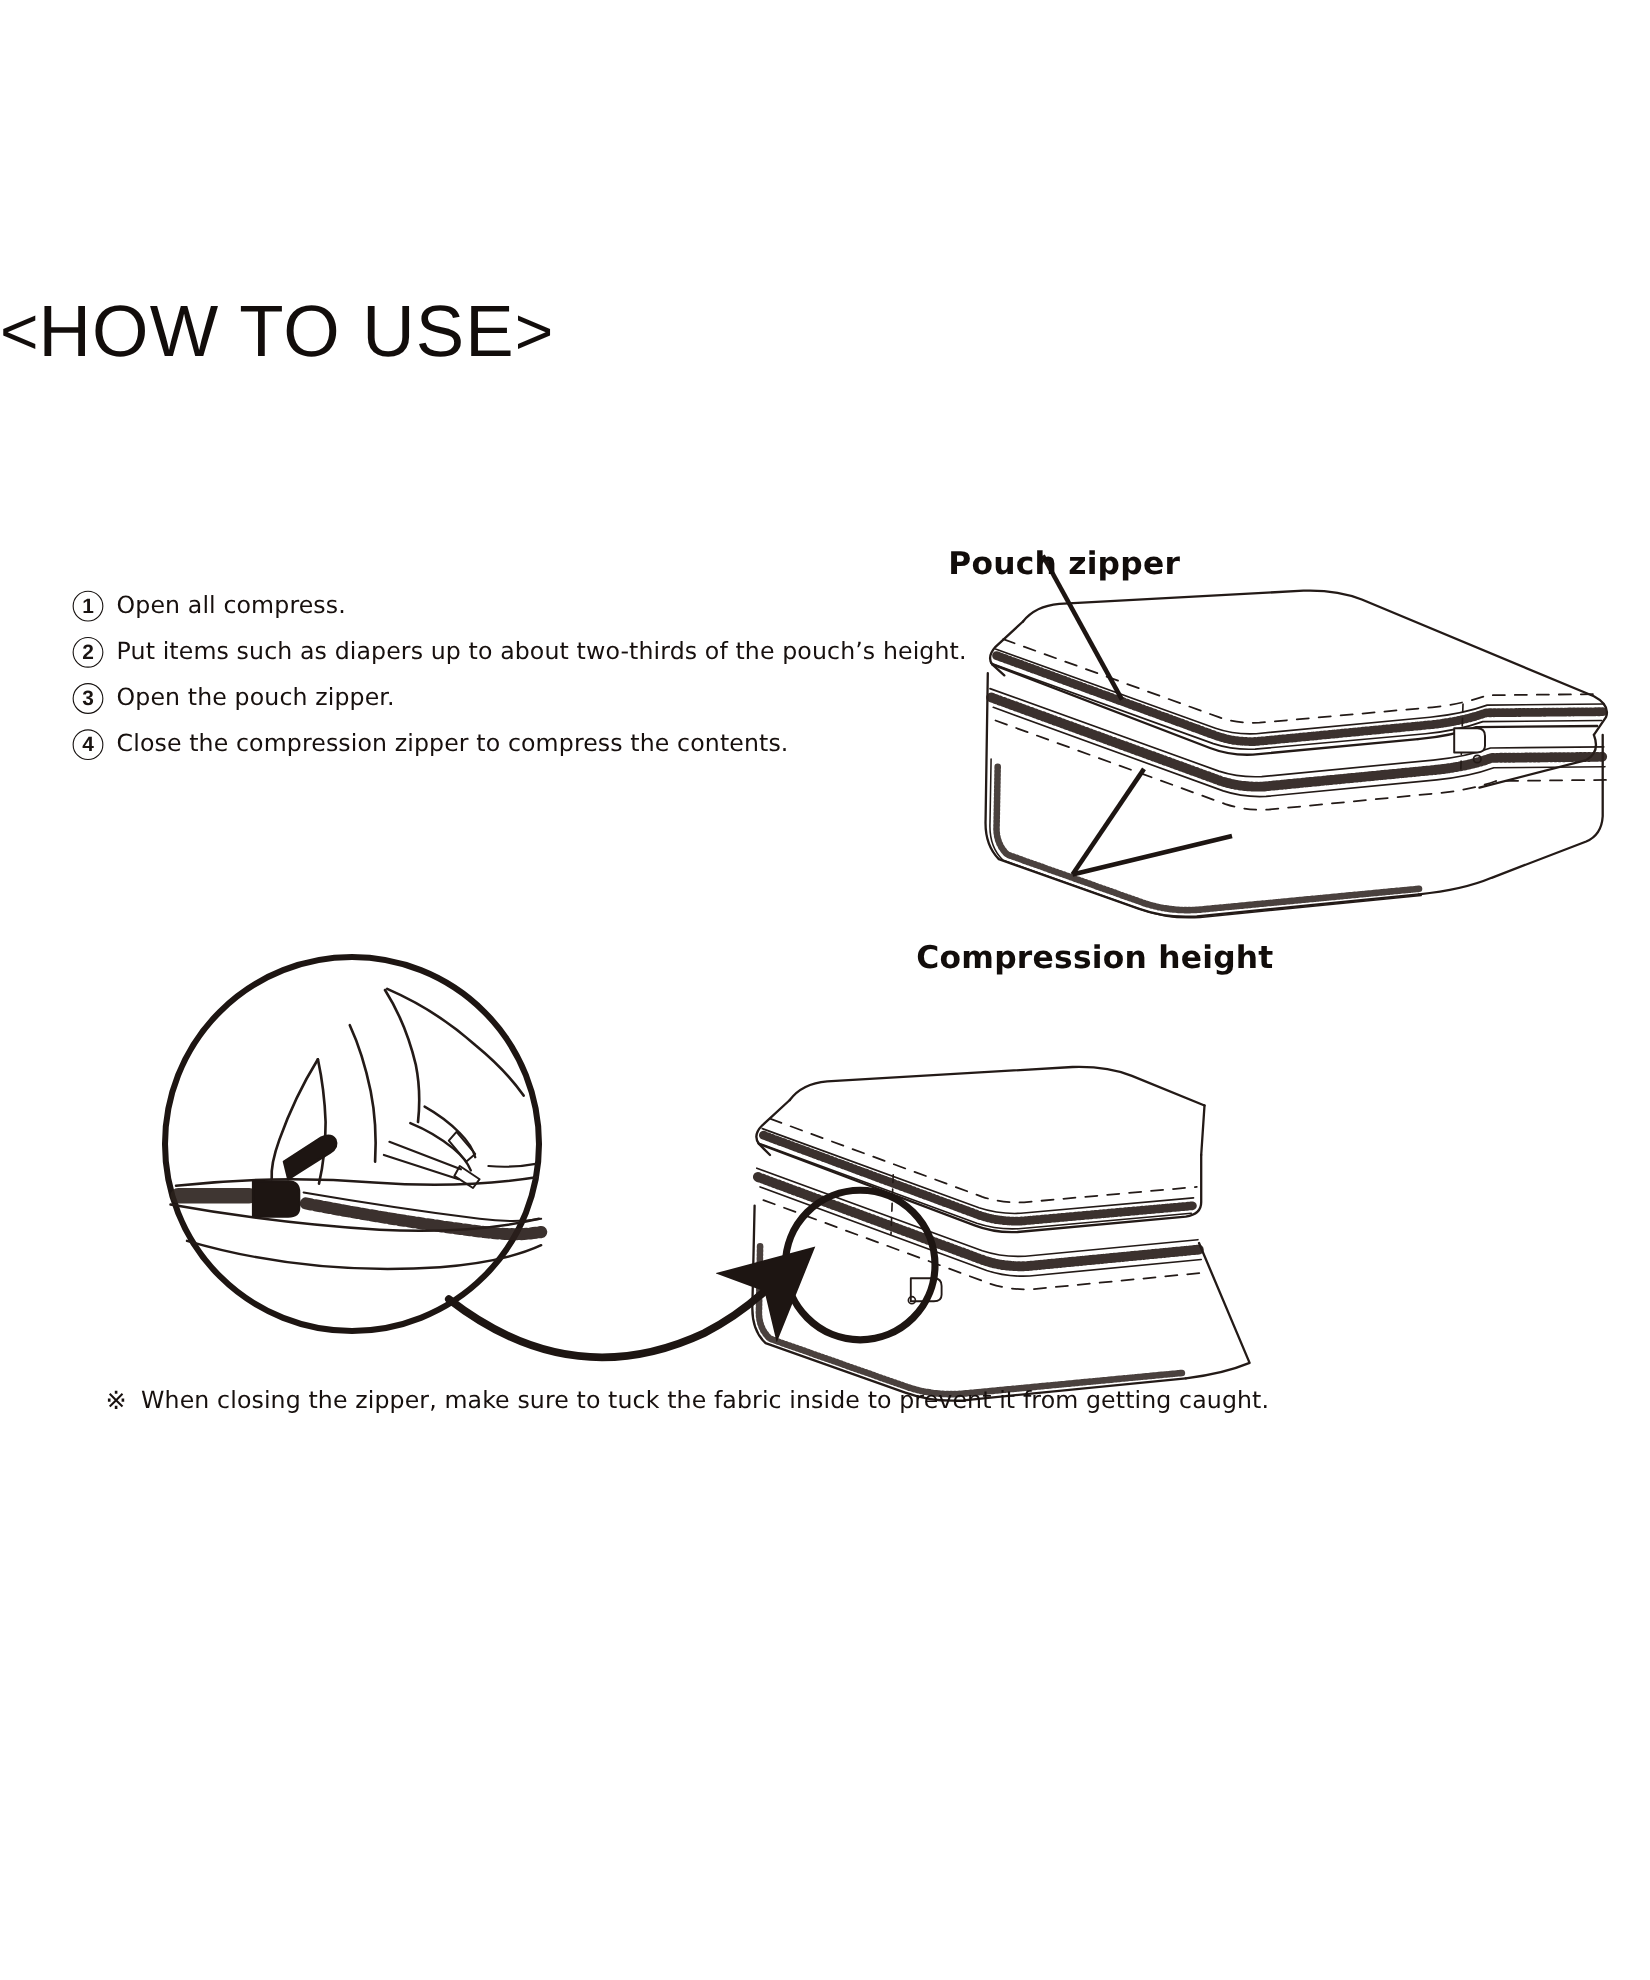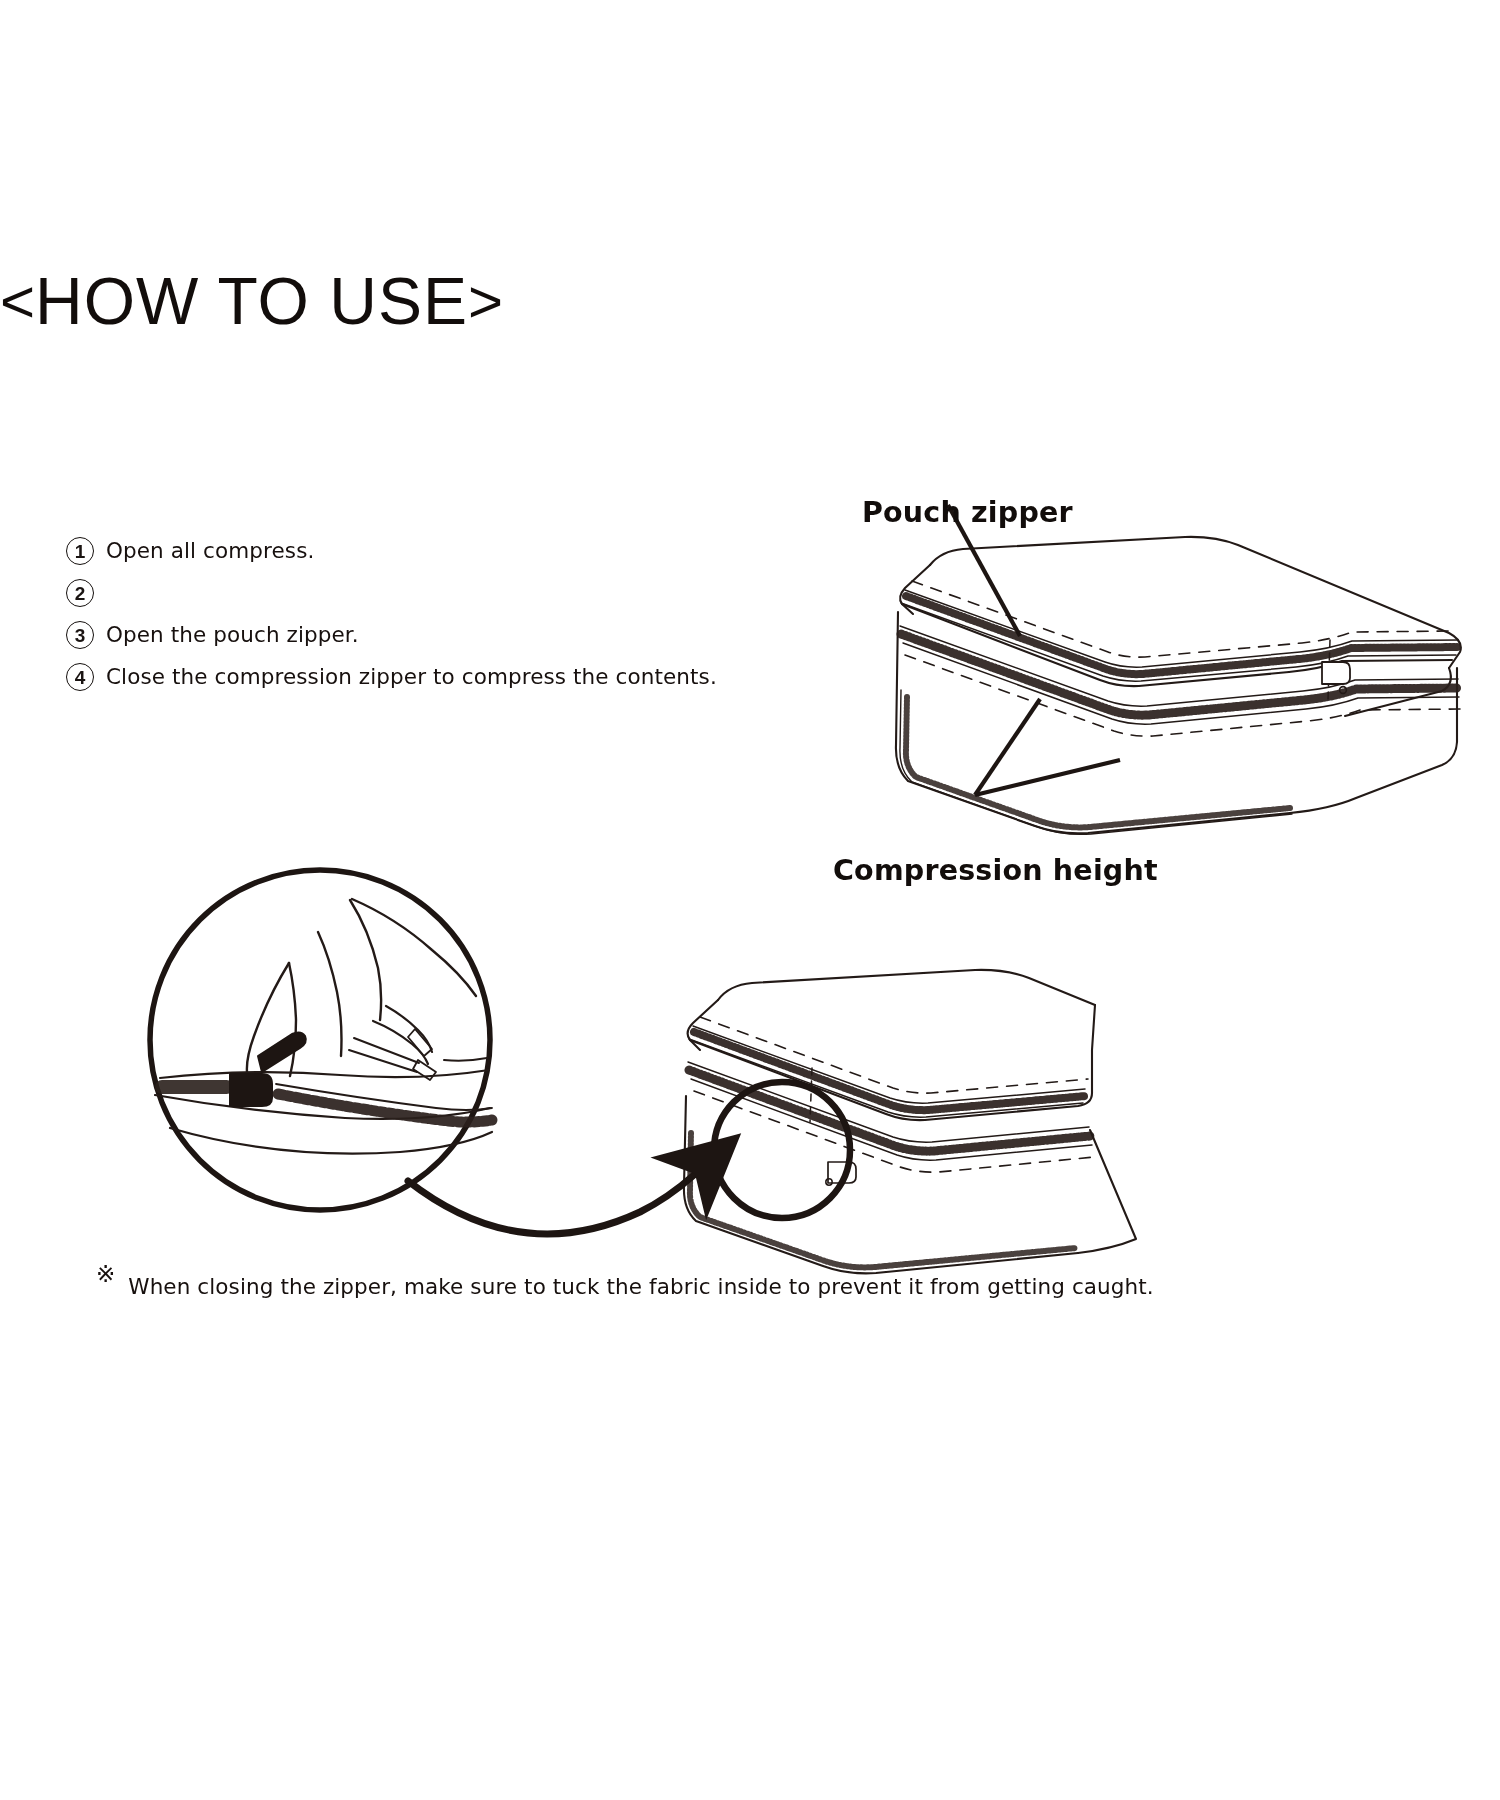--- a/index.html
+++ b/index.html
@@ -114,21 +114,20 @@
     font-family: "DejaVu Sans", "Liberation Sans", sans-serif;
     color: #17100e;
   }
   .footnote-text {
     margin-left: 13px;
     font-size: 21.5px;
     line-height: 30px;
     letter-spacing: 0.1px;
     color: #17100e;
     font-family: "DejaVu Sans", "Liberation Sans", sans-serif;
-    margin-top: 13px;
   }
 
   
   .art {
     position: absolute;
     left: 0;
     top: 0;
     width: 1500px;
     height: 1800px;
     pointer-events: none;
@@ -268,20 +267,21 @@
     </svg>
   </div>
 
   <div class="steps">
     <div class="step">
       <div class="step-num">1</div>
       <div class="step-text">Open all compress.</div>
     </div>
     <div class="step">
       <div class="step-num">2</div>
+      <div class="step-text">Put items such as diapers up to about two-thirds of the pouch’s height.</div>
     </div>
     <div class="step">
       <div class="step-num">3</div>
       <div class="step-text">Open the pouch zipper.</div>
     </div>
     <div class="step">
       <div class="step-num">4</div>
       <div class="step-text">Close the compression zipper to compress the contents.</div>
     </div>
   </div>

